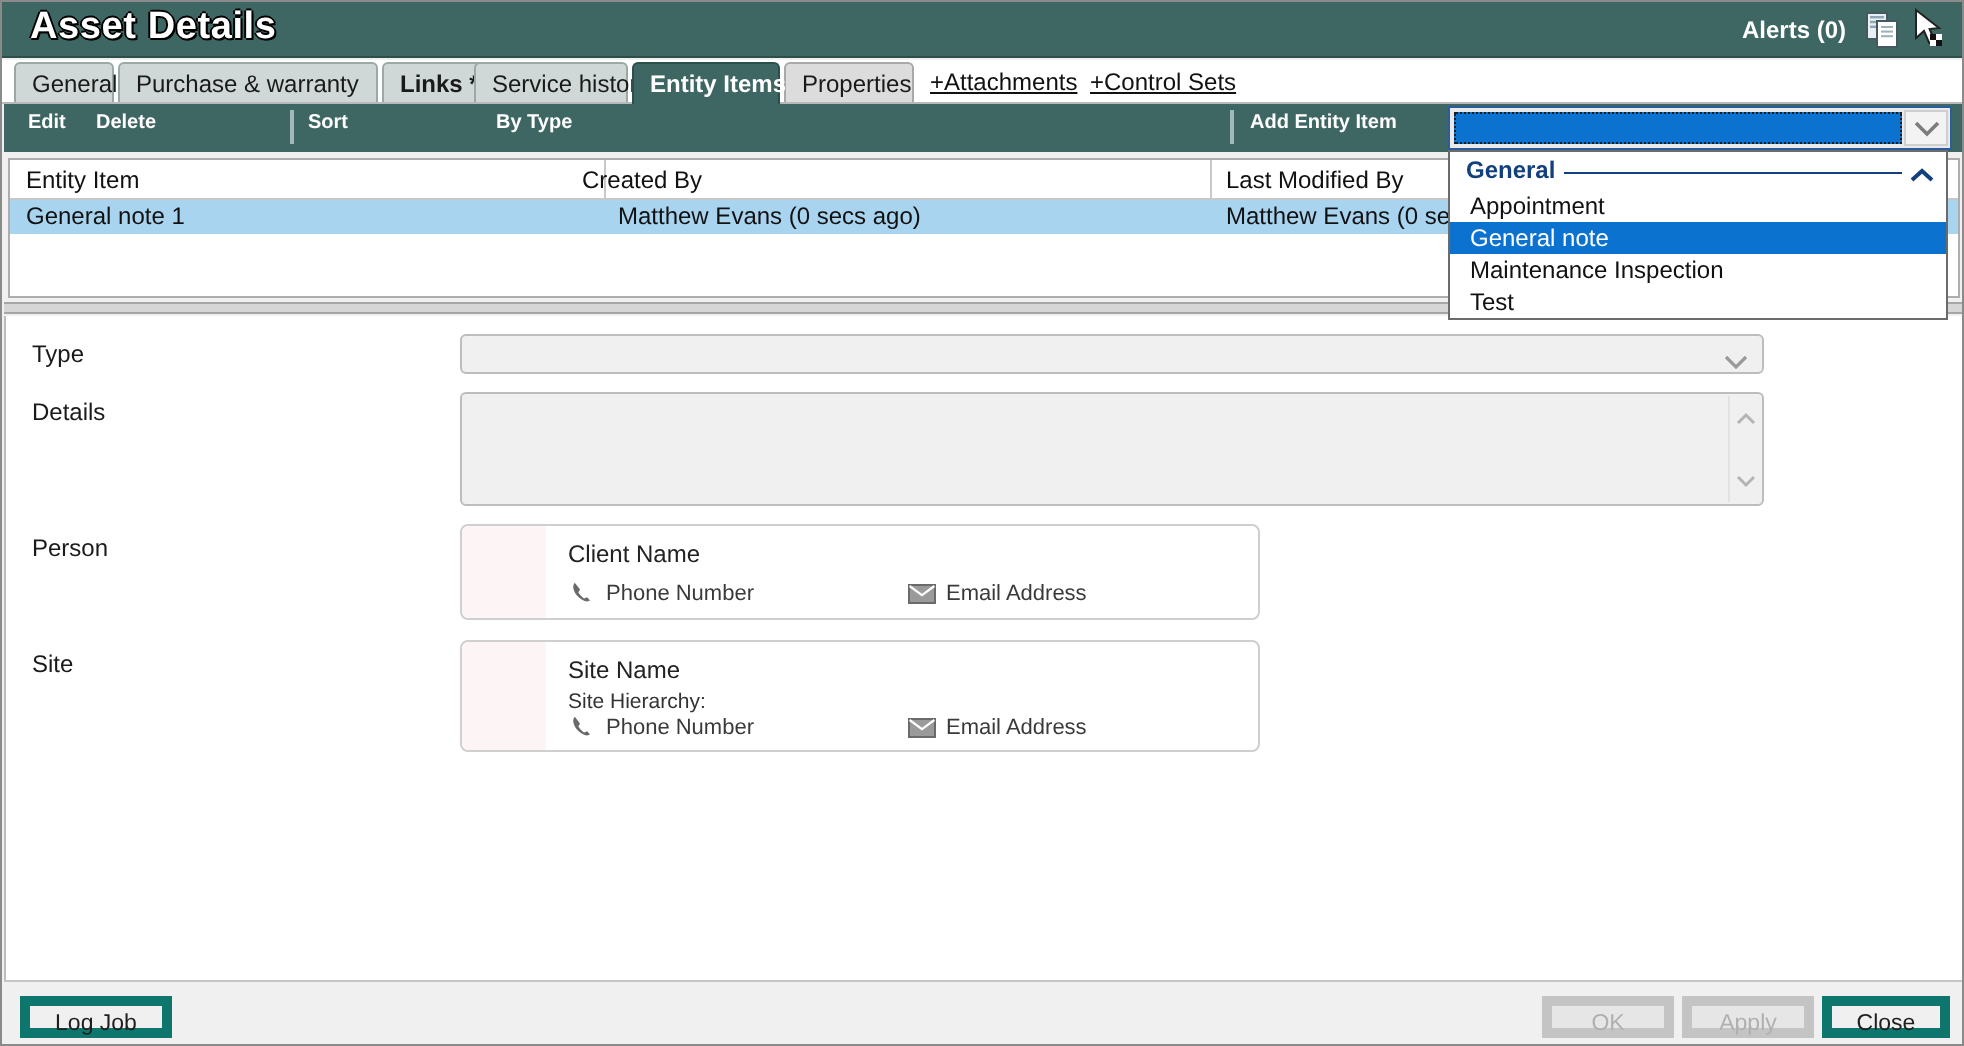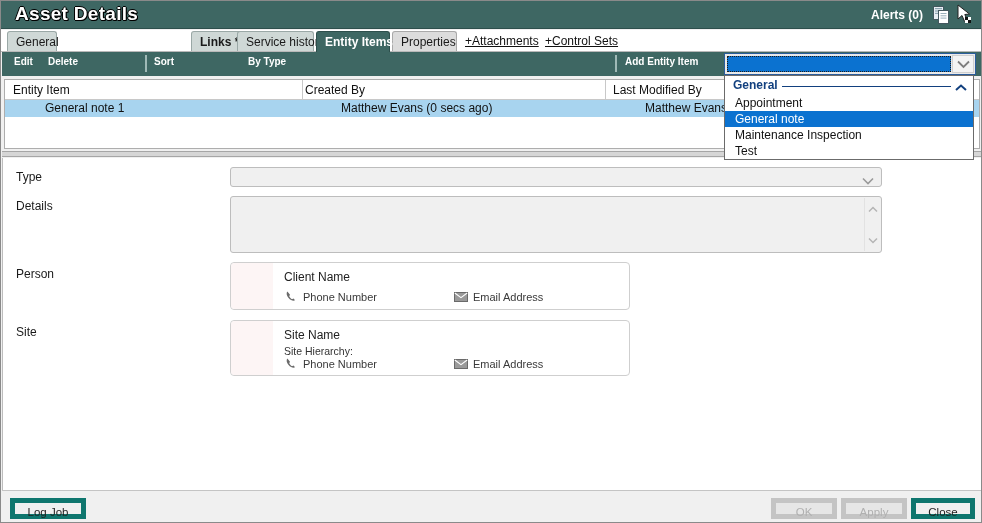--- a/index.html
+++ b/index.html
@@ -264,21 +264,20 @@
     width: 974px; height: 17px;
     background: #a8d4ef;
     cursor: default;
   }
   .gc {
     position: absolute;
     top: 1px;
     font-size: 12px;
     color: #111;
     white-space: nowrap;
-    margin-left: 32px;
   }
 
   
   .grid-splitter {
     position: absolute;
     left: 1px; top: 150px;
     width: 980px; height: 6px;
     background: #d6d6d6;
     border-top: 1px solid #a6a6a6;
     border-bottom: 1px solid #a6a6a6;
@@ -428,20 +427,21 @@
         <rect x="10" y="13" width="3" height="3" fill="#111"></rect>
         <rect x="13" y="16" width="3" height="3" fill="#111"></rect>
         <rect x="13" y="13" width="3" height="3" fill="#fff"></rect>
         <rect x="10" y="16" width="3" height="3" fill="#fff"></rect>
       </svg>
     </div>
   </div>
 
   <div class="tabstrip">
     <div class="tab" style="left:6px;width:50px;">General</div>
+    <div class="tab" style="left:58px;width:130px;">Purchase &amp; warranty</div>
     <div class="tab" style="left:190px;width:62px;font-weight:bold;">Links *</div>
     <div class="tab" style="left:236px;width:77px;">Service history</div>
     <div class="tab active" style="left:315px;width:74px;">Entity Items</div>
     <div class="tab grey" style="left:391px;width:65px;">Properties</div>
     <div class="tab plain" style="left:458px;width:76px;">+Attachments</div>
     <div class="tab plain" style="left:538px;width:80px;">+Control Sets</div>
   </div>
 
   <div class="toolbar">
     <div class="tb-item" style="left:12px;">Edit</div>
@@ -476,21 +476,21 @@
     <div class="dd-item">Appointment</div>
     <div class="dd-item selected">General note</div>
     <div class="dd-item">Maintenance Inspection</div>
     <div class="dd-item">Test</div>
   </div>
 
   <div class="grid">
     <div class="grid-head">
       <div class="gh" style="left:8px;">Entity Item</div>
       <div class="gh-div" style="left:297px;"></div>
-      <div class="gh" style="left:300px;">Created By</div>
+      <div class="gh" style="left:286px;">Created By</div>
       <div class="gh-div" style="left:600px;"></div>
       <div class="gh" style="left:608px;">Last Modified By</div>
     </div>
     <div class="grid-row">
       <div class="gc" style="left:8px;">General note 1</div>
       <div class="gc" style="left:304px;">Matthew Evans (0 secs ago)</div>
       <div class="gc" style="left:608px;">Matthew Evans (0 secs ago)</div>
     </div>
   </div>
 

